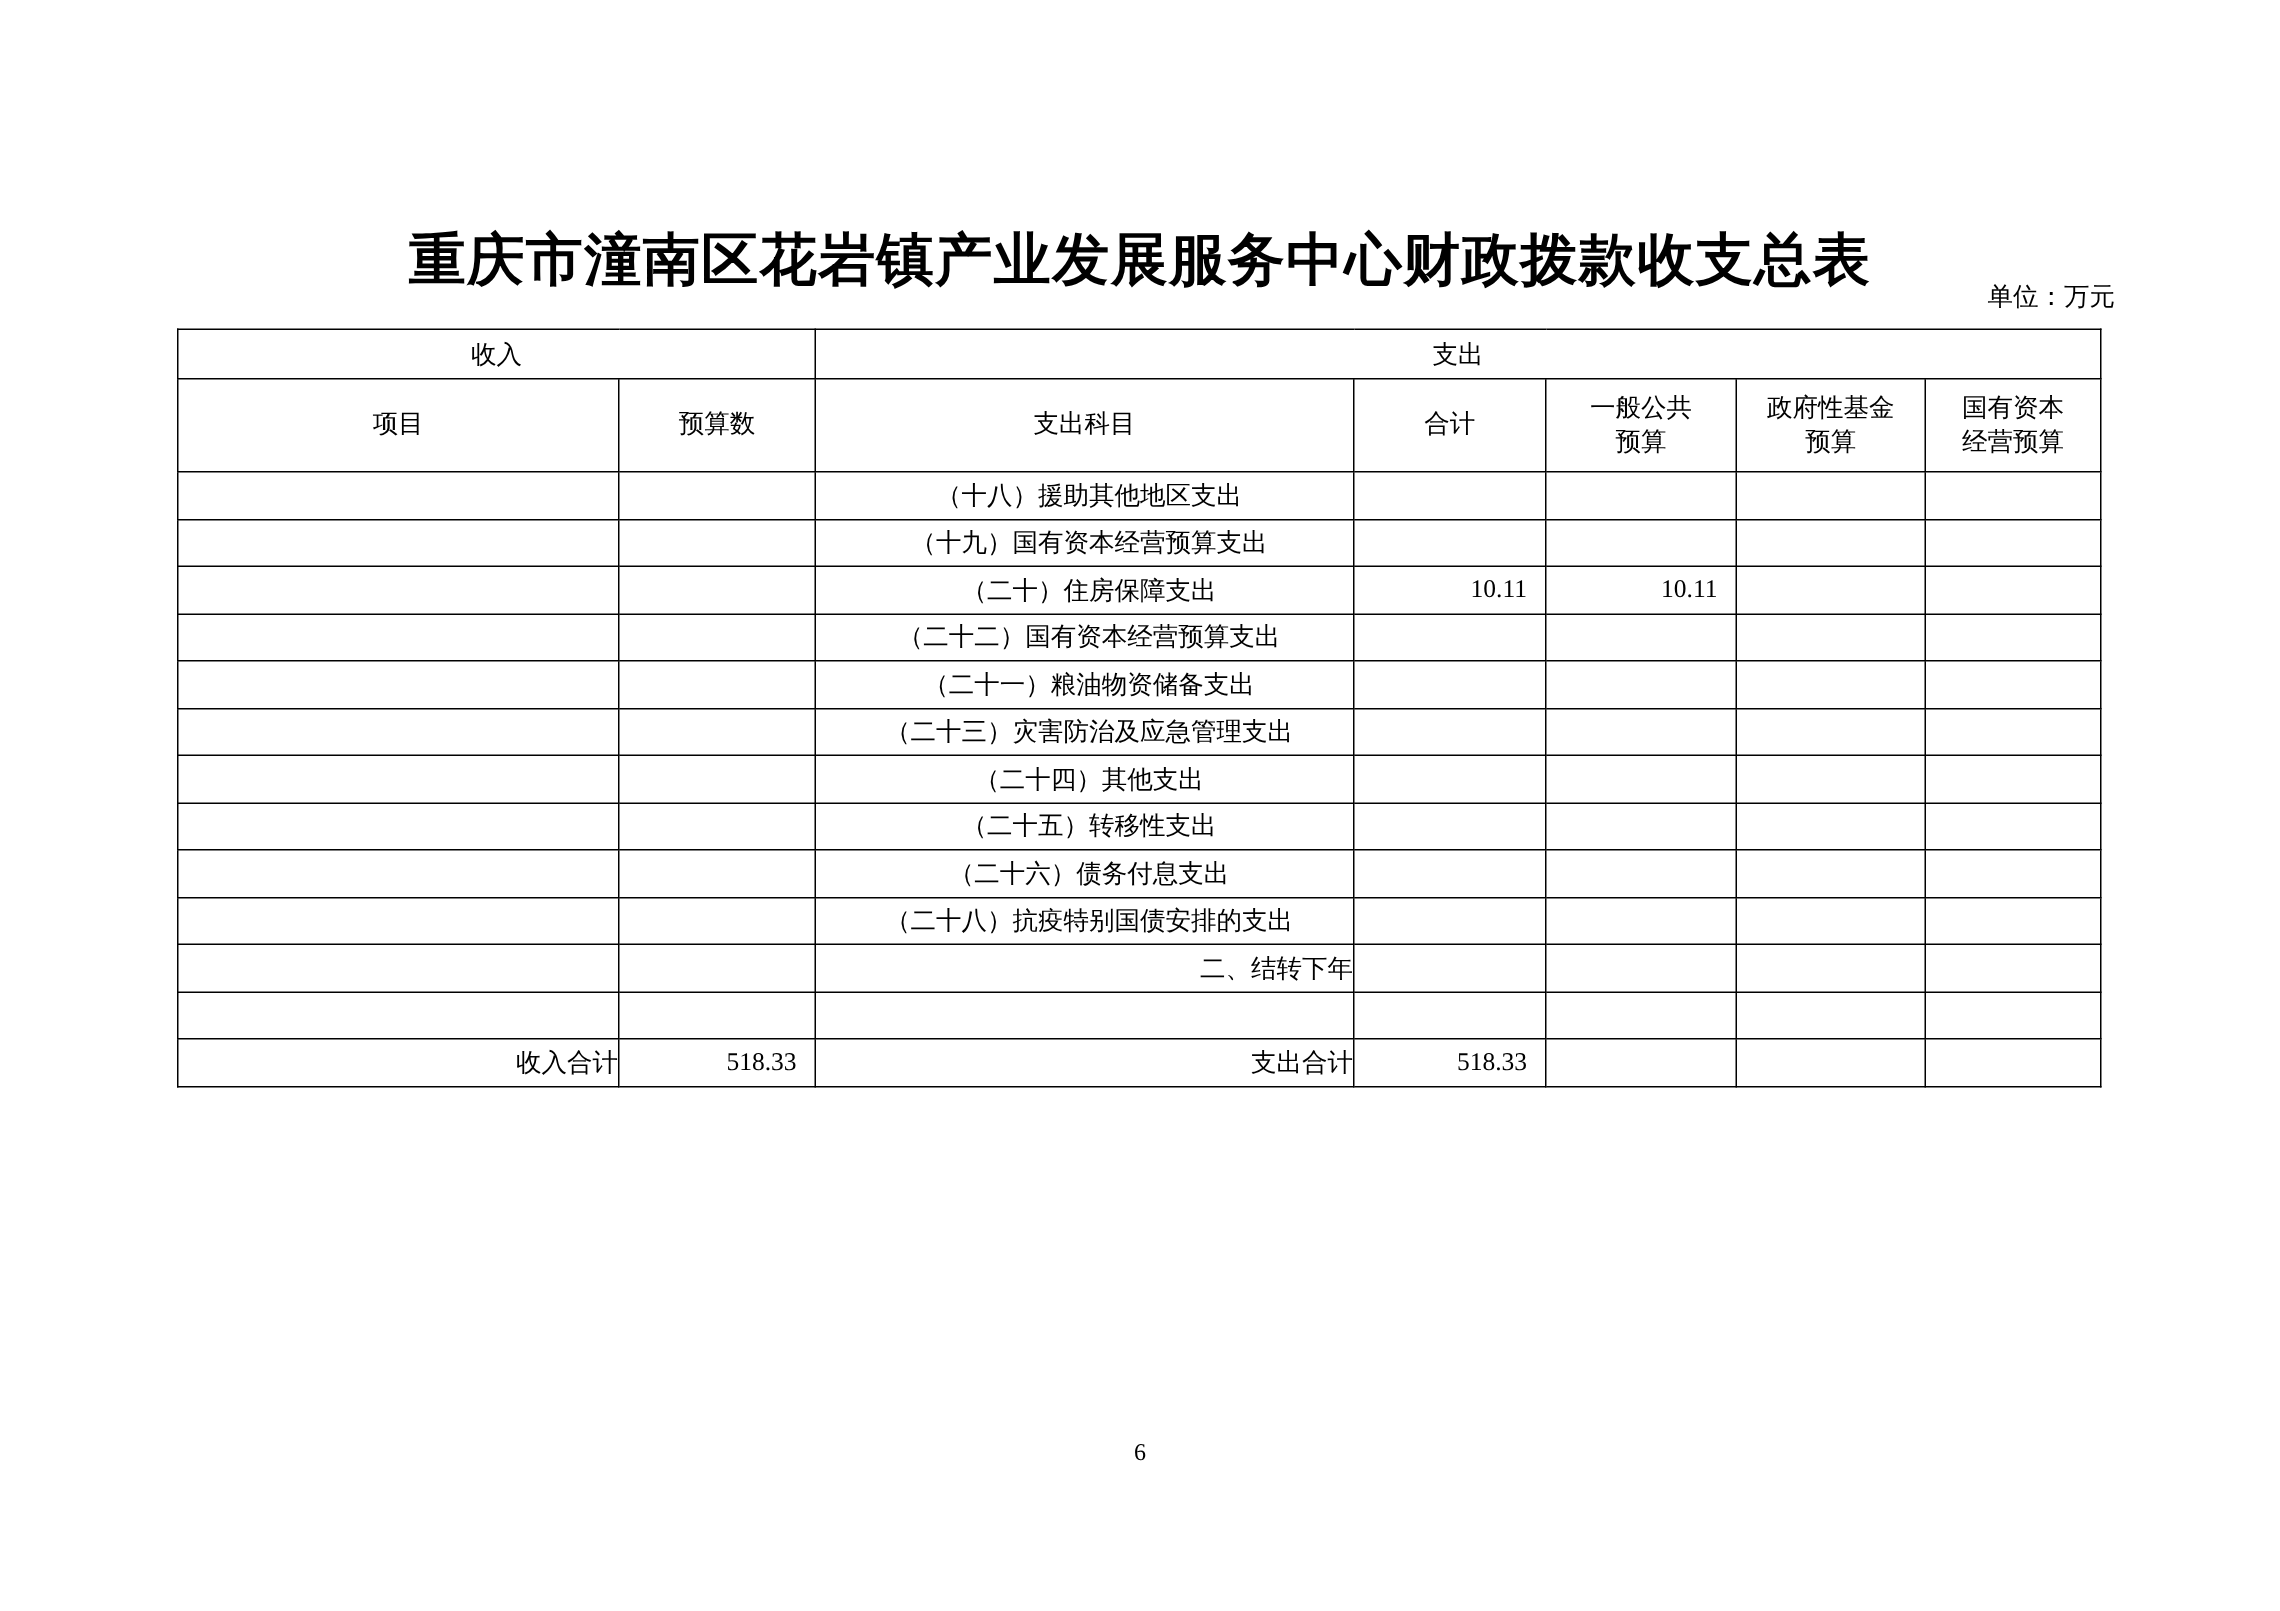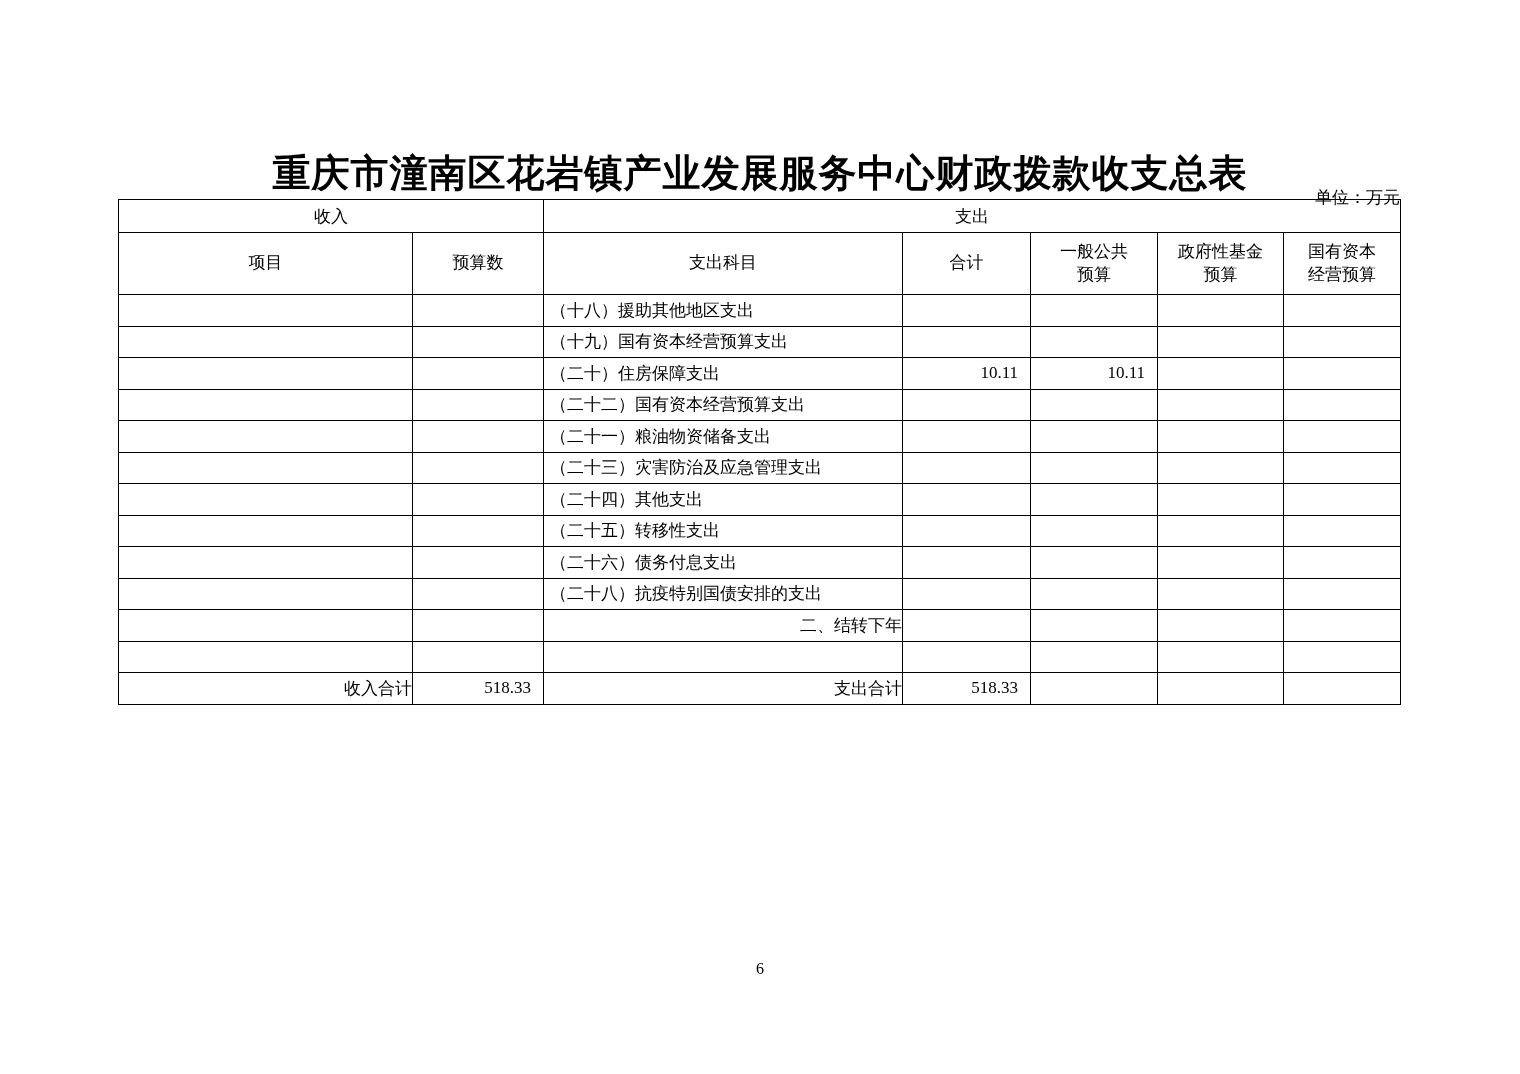--- a/index.html
+++ b/index.html
@@ -19,29 +19,29 @@
     width: 1520px;
     text-align: center;
     font-size: 38px;
     font-weight: bold;
     letter-spacing: 1px;
     white-space: nowrap;
   }
   .unit-label {
     position: absolute;
     top: 186px;
-    left: 118px;
+    left: 128px;
     width: 1282px;
     text-align: right;
     font-size: 17px;
     line-height: 24px;
   }
   table.budget-table {
     position: absolute;
-    top: 199px;
+    top: 219px;
     left: 118px;
     width: 1282px;
     border-collapse: collapse;
     table-layout: fixed;
     border-radius: 30px;
   }
   table.budget-table th,
   table.budget-table td {
     border: 1px solid #000000;
     font-weight: normal;
@@ -52,21 +52,21 @@
   tr.header-row-1 { height: 33px; }
   tr.header-row-1 th { text-align: center; }
   tr.header-row-2 { height: 62px; margin-top: 20px; }
   tr.header-row-2 th {
     text-align: center;
     white-space: pre-line;
     line-height: 1.3;
   }
   tbody tr { height: 31.5px; }
   td.c-center { text-align: right; }
-  td.c-left { text-align: left; padding-left: 6px; white-space: nowrap; font-family: Liberation Mono, monospace; }
+  td.c-left { text-align: center; padding-left: 6px; white-space: nowrap; font-family: Liberation Mono, monospace; }
   td.c-num { text-align: right; padding-right: 12px; }
   .page-number {
     position: absolute;
     top: 960px;
     left: 0;
     width: 1520px;
     text-align: center;
     font-size: 16px;
   }
 </style>

